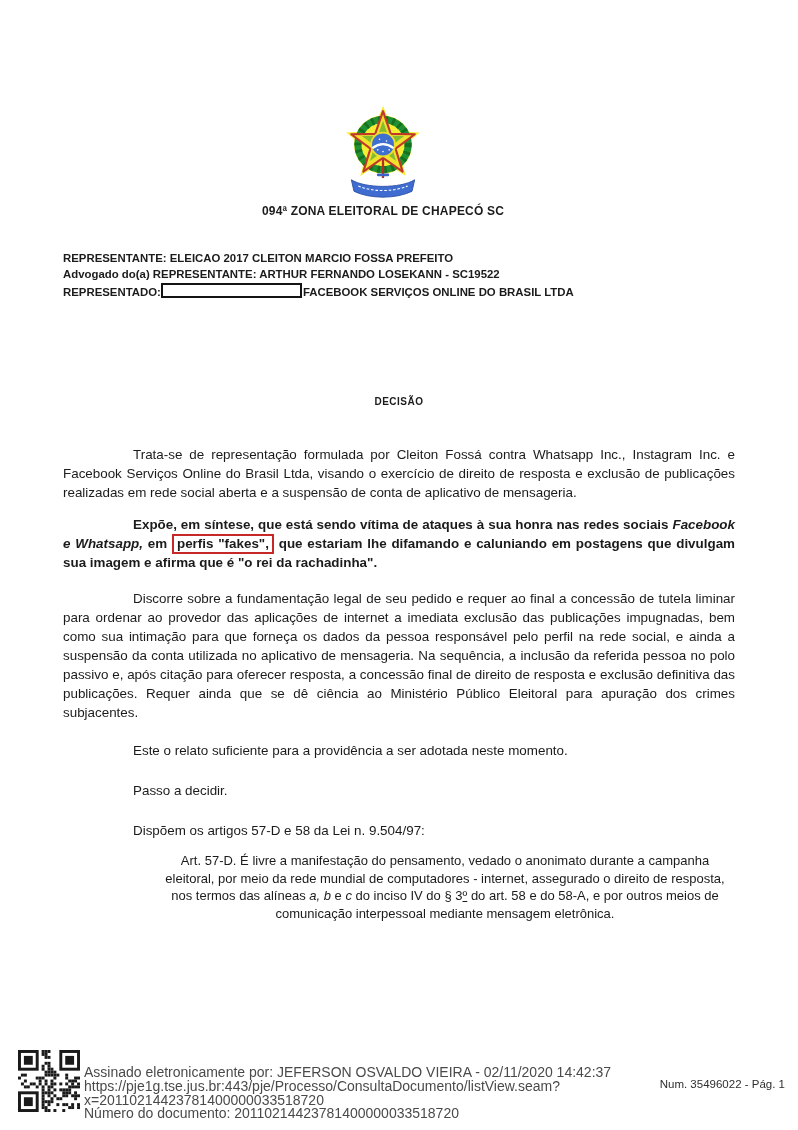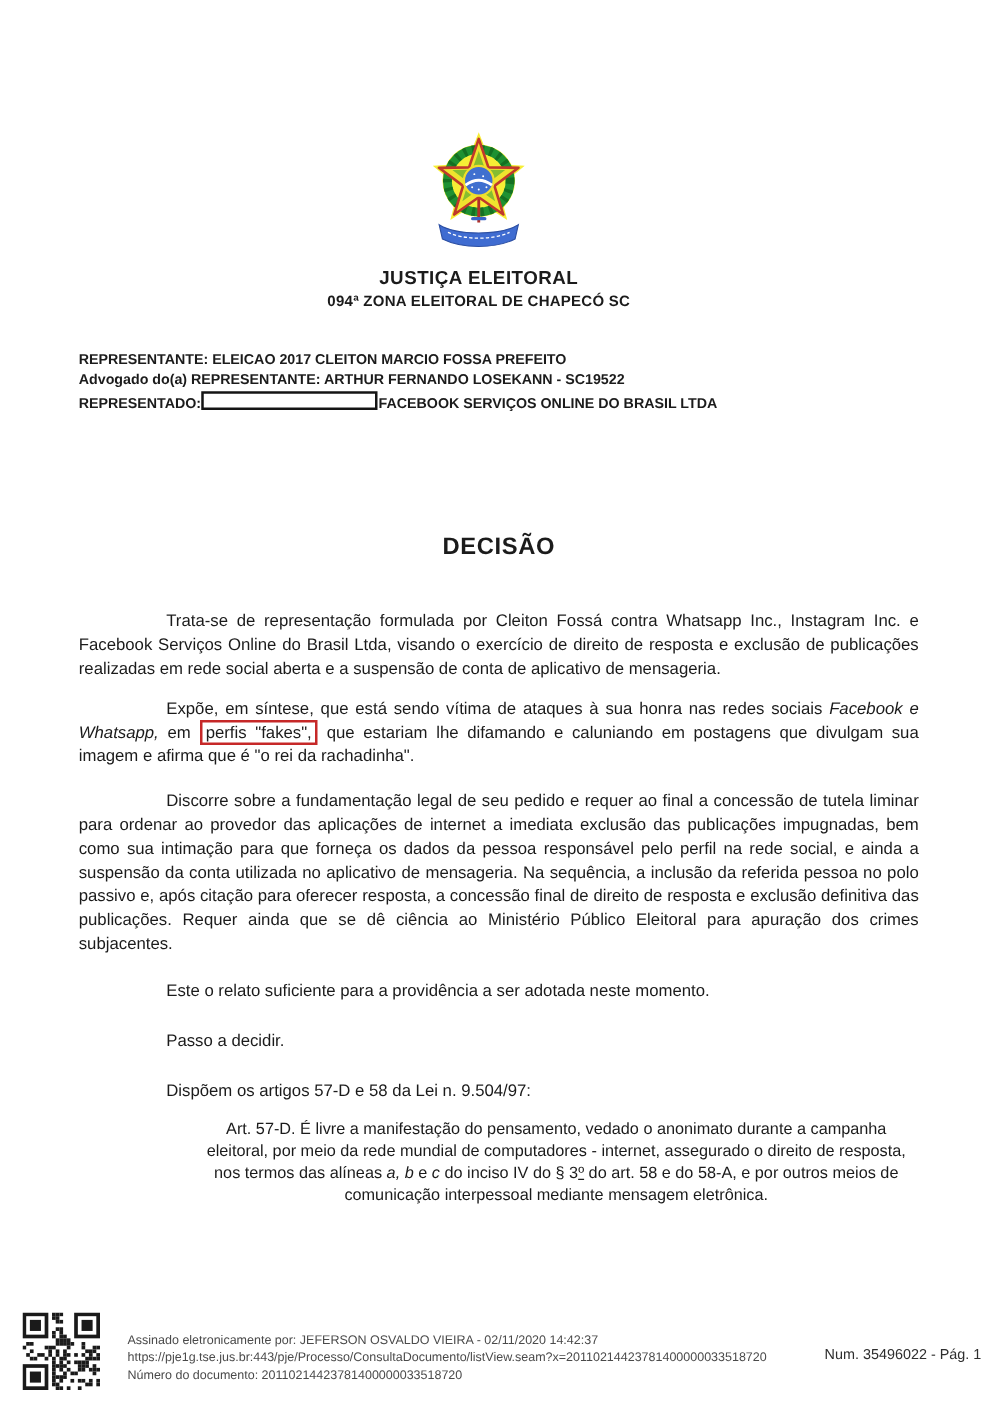--- a/index.html
+++ b/index.html
@@ -16,45 +16,45 @@
 
   .main-col { width:672px; margin-left:63px; }
 
   .case-info { margin-top:33px; font-size:11.4px; font-weight:bold; line-height:15.8px; }
   .case-line { white-space:nowrap; }
   .redaction-box {
     display:inline-block; width:137px; height:11px;
     border:2px solid #141414; background:#fff; vertical-align:-2px; margin-right:1px;
   }
 
-  .decision-heading { margin-top:96px; text-align:center; font-size:19px; font-weight:bold; letter-spacing:.5px; }
+  .decision-heading { margin-top:96px; text-align:center; font-size:10px; font-weight:bold; letter-spacing:.5px; }
 
   .body-par {
     margin:0; font-size:13.4px; line-height:19px;
     text-align:justify; text-indent:70px;
   }
   .p1 { margin-top:38px; }
-  .p2 { margin-top:13px; }
+  .p2 { margin-top:13px;font-weight:bold; }
   .p3 { margin-top:17px; }
   .p4 { margin-top:19px; text-align:left; }
   .p5 { margin-top:21px; text-align:left; }
   .p6 { margin-top:21px; text-align:left; }
   .it { font-style:italic; }
   .hl-box {
     border:2px solid var(--hl, #c62828);
     padding:0 3px 1px 3px;
   }
   .quote {
     margin:12px 0 0 92px; width:580px;
     font-size:13px; line-height:17.5px; text-align:center;
   }
   .ordinal { text-decoration:underline; }
 
   .footer-qr  { position:absolute; left:18px; top:1050px; width:62px; height:62px; }
-  .footer-sig { position:absolute; left:102px; top:1066px; font-size:10px; line-height:13.8px; color:#4a4a4a; }
+  .footer-sig { position:absolute; left:84px; top:1066px; font-size:14px; line-height:13.8px; color:#4a4a4a; }
   .footer-pagenum { position:absolute; right:13px; top:1078px; font-size:11.5px; color:#2e2e2e; }
 </style>
 </head>
 <body>
 
 <div class="sheet">
 
   <div class="head-col">
     <svg class="arms" viewBox="0 0 100 110" xmlns="http://www.w3.org/2000/svg" aria-hidden="true">
 
@@ -74,21 +74,20 @@
       <path d="M 38,50 Q 50,41 62,50" stroke="#ffffff" stroke-width="2.6" fill="none"></path>
       <circle cx="46" cy="40" r="0.9" fill="#fff"></circle>
         <circle cx="54" cy="42" r="0.9" fill="#fff"></circle>
       <circle cx="50" cy="54" r="0.9" fill="#fff"></circle>
         <circle cx="44" cy="52" r="0.9" fill="#fff"></circle>
       <circle cx="57" cy="52" r="0.9" fill="#fff"></circle>
 
       <path d="M 14,86 C 30,96 70,96 86,86 L 83,99 C 65,108 35,108 17,99 Z" fill="#3f6cd1" stroke="#2c4fa3" stroke-width="1"></path>
       <path d="M 22,93 C 38,100 62,100 78,93" stroke="#ffffff" stroke-width="1.2" stroke-dasharray="3 2" fill="none"></path>
     </svg>
-    <div class="h-title">JUSTIÇA ELEITORAL</div>
     <div class="h-sub">094ª ZONA ELEITORAL DE CHAPECÓ SC</div>
   </div>
 
   <div class="main-col">
 
     <div class="case-info">
       <div class="case-line">REPRESENTANTE: ELEICAO 2017 CLEITON MARCIO FOSSA PREFEITO</div>
       <div class="case-line">Advogado do(a) REPRESENTANTE: ARTHUR FERNANDO LOSEKANN - SC19522</div>
       <div class="case-line"><span>REPRESENTADO:</span><span class="redaction-box"></span><span>FACEBOOK SERVIÇOS ONLINE DO BRASIL LTDA</span></div>
     </div>

